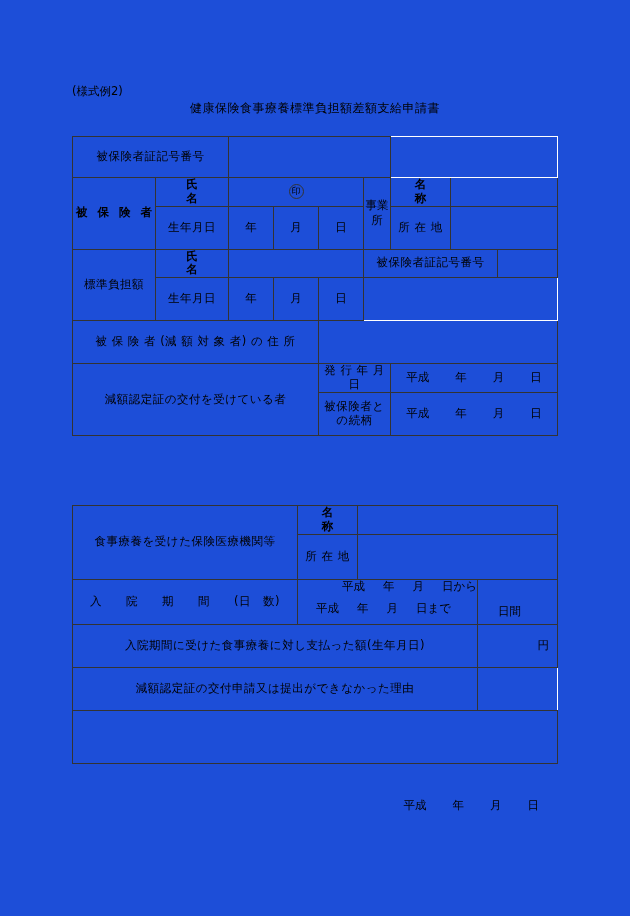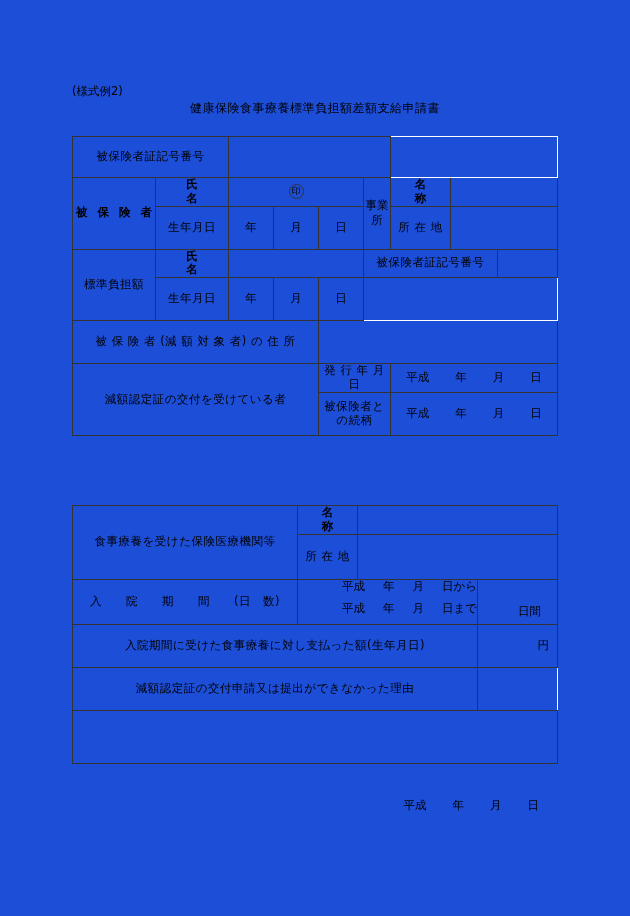--- a/index.html
+++ b/index.html
@@ -200,24 +200,24 @@
     <tr>
       <td style="height:44px"><span class="nsp">所 在 地</span></td>
       <td colspan="2"></td>
     </tr>
 
     <tr>
       <td rowspan="2" style="height:31px"><span class="nsp">入　　院　　期　　間　　(日　数)</span></td>
       <td colspan="2" style="border-bottom:none;text-align:right;padding-left:18px">
         <span>平成</span><span class="gap-s"></span><span>年</span><span class="gap-s"></span><span>月</span><span class="gap-s"></span><span>日から</span>
       </td>
-      <td rowspan="2" style="text-align:right;padding-right:16px;vertical-align:bottom;padding-bottom:6px"><span>日間</span></td>
-    </tr>
-    <tr>
-      <td colspan="2" style="border-top:none;height:31px;text-align:right;padding-left:18px">
+      <td rowspan="2" style="padding-right:16px;vertical-align:bottom;padding-bottom:6px"><span>日間</span></td>
+    </tr>
+    <tr>
+      <td colspan="2" style="border-top:none;height:31px;text-align:left;padding-left:18px">
         <span>平成</span><span class="gap-s"></span><span>年</span><span class="gap-s"></span><span>月</span><span class="gap-s"></span><span>日まで</span>
       </td>
     </tr>
 
     <tr>
       <td colspan="3" style="height:42px"><span class="nsp">入院期間に受けた食事療養に対し支払った額(生年月日)</span></td>
       <td style="text-align:right;padding-right:8px"><span>円</span></td>
     </tr>
 
     <tr>

